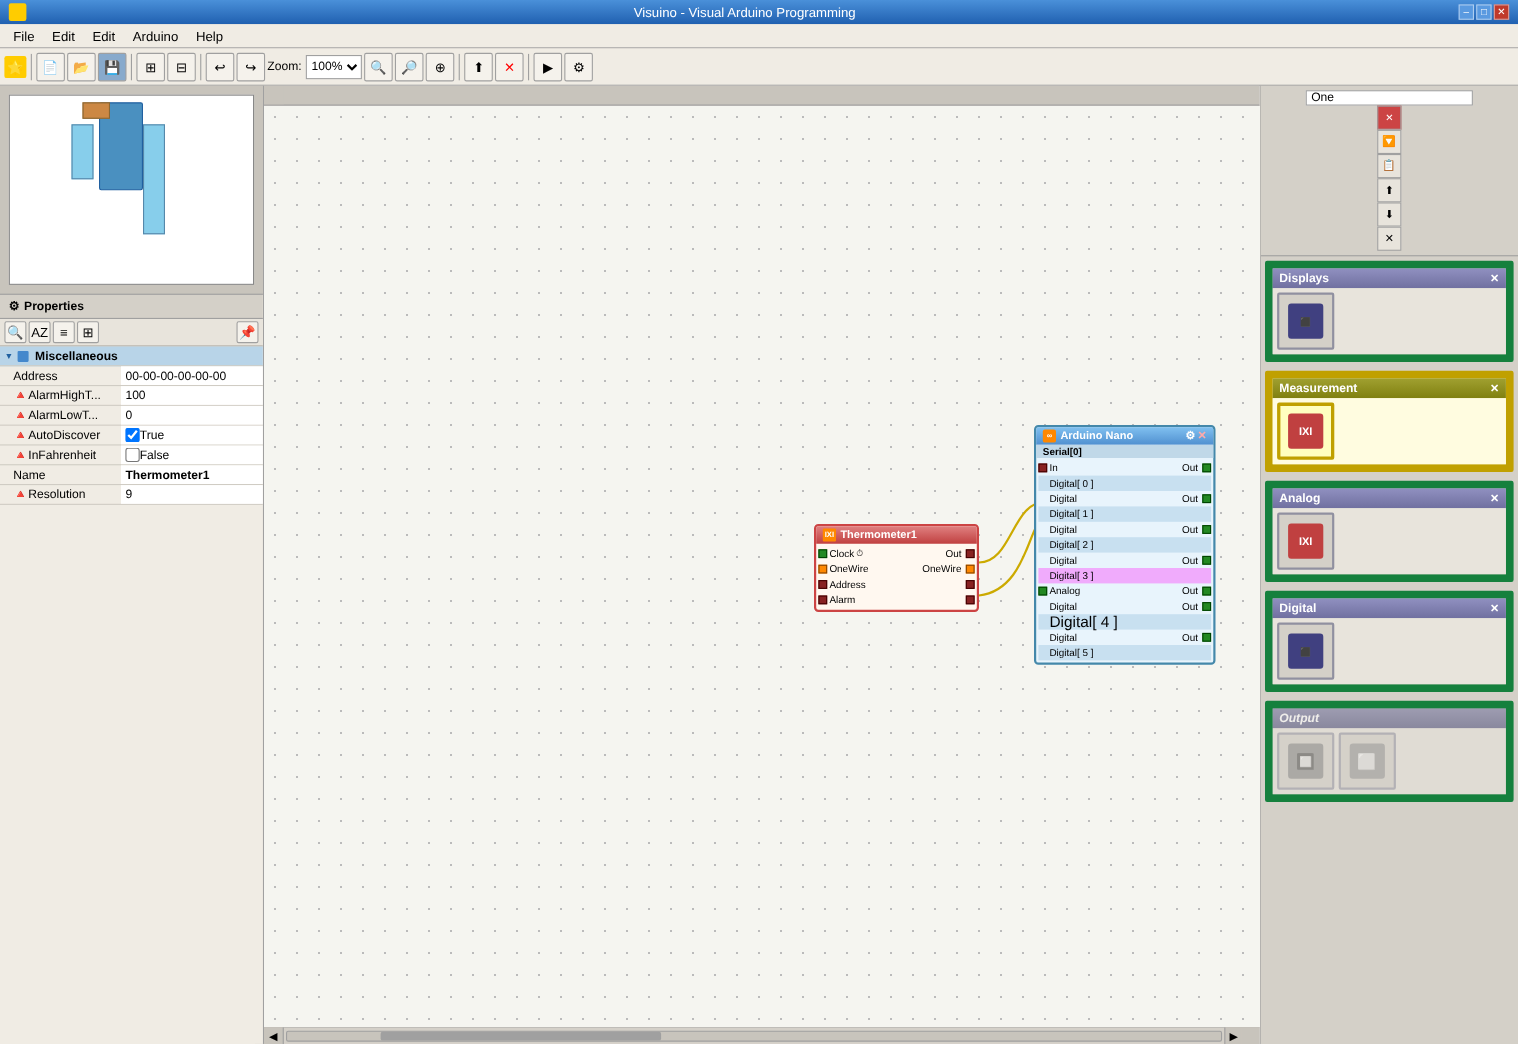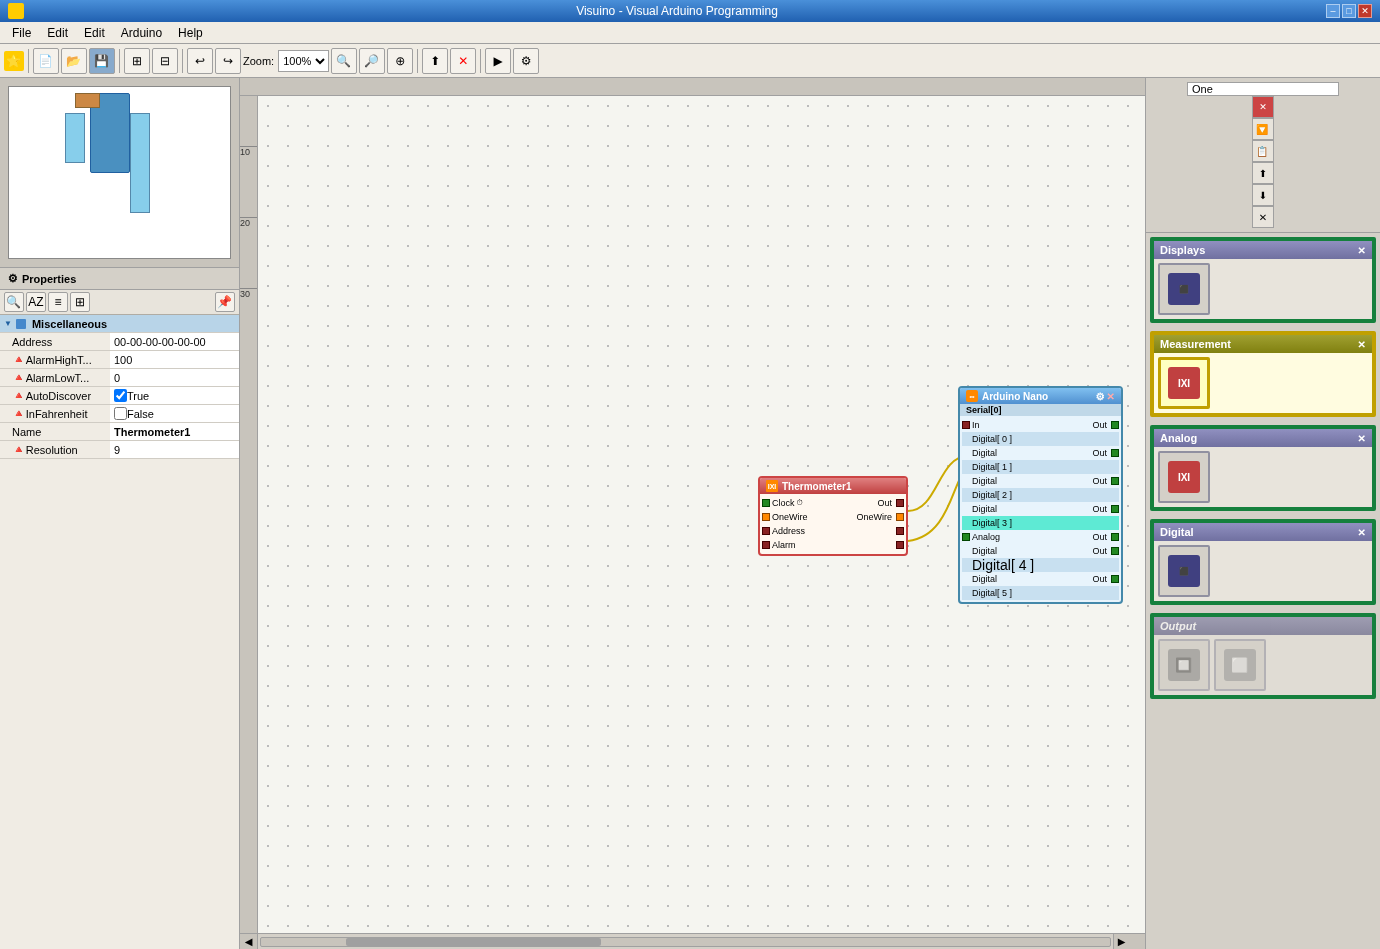--- a/index.html
+++ b/index.html
@@ -127,21 +127,21 @@
     #search-input {
       flex: 1; height: 22px; border: 1px solid #a0a0a0; background: white; padding: 0 4px; font-size: 11px;
     }
     .right-tool-btn {
       width: 22px; height: 22px; border: 1px solid #a0a0a0; background: #e8e4dc;
       display: flex; align-items: center; justify-content: center; cursor: pointer; font-size: 10px;
     }
 
     
     .comp-category {
-      margin: 4px; border: 4px solid #15803d;
+      margin: 4px; border: 7px solid #15803d;
       background: #d8d4cc; border-radius: 2px;
     }
     .comp-category-header {
       background: linear-gradient(to bottom, #9090c0, #7070a0);
       color: white; padding: 3px 6px; font-weight: bold; font-size: 11px;
       display: flex; align-items: center; cursor: pointer;
     }
     .comp-category-header .cat-x { margin-left: auto; font-size: 10px; cursor: pointer; }
     .comp-category-body {
       padding: 4px; display: flex; flex-wrap: wrap; gap: 4px; background: #e8e4dc;
@@ -363,27 +363,20 @@
     <div id="ruler-h">
       <div style="width:18px; background:#c8c4bc; height:100%; flex-shrink:0;"></div>
       <div style="flex:1; position:relative; overflow:hidden;">
 
         <div style="position:absolute; left:380px; top:0; bottom:0; width:1px; background:#cc4444;"></div>
       </div>
     </div>
 
     <div style="display:flex; flex:1; overflow:hidden;">
 
-      <div id="ruler-v" style="position:relative; flex-shrink:0;">
-        <div style="position:absolute; top:0; left:0; right:0; bottom:0; display:flex; flex-direction:column; padding-top:50px; gap:60px; align-items:flex-end;">
-          <span style="font-size:9px; color:#333; border-top:1px solid #888; width:100%; padding-right:2px;">10</span>
-          <span style="font-size:9px; color:#333; border-top:1px solid #888; width:100%; padding-right:2px;">20</span>
-          <span style="font-size:9px; color:#333; border-top:1px solid #888; width:100%; padding-right:2px;">30</span>
-        </div>
-      </div>
 
       <div id="canvas-scroll" style="flex:1; overflow:auto; position:relative;">
         <div id="canvas-content">
 
           <svg id="wire-svg">
 
             <path d="M 650 415 C 680 415 680 360 710 360" stroke="#ccaa00" stroke-width="2" fill="none"></path>
 
             <path d="M 710 375 C 695 375 695 440 650 445" stroke="#ccaa00" stroke-width="2" fill="none"></path>
           </svg>
@@ -471,21 +464,21 @@
               <div class="node-pin-row" style="background:#c8e0f0;">
                 <span style="font-size:9px; margin-left:10px;">Digital[ 2 ]</span>
               </div>
               <div class="node-pin-row">
                 <span style="font-size:9px; margin-left:10px;">Digital</span>
                 <span style="flex:1;"></span>
                 <span style="font-size:9px; margin-right:2px;">Out</span>
                 <div style="width:8px; height:8px; background:#228822; border:1px solid #004400; margin-left:2px; flex-shrink:0;"></div>
               </div>
 
-              <div class="node-pin-row" style="background:#5eead4;">
+              <div class="node-pin-row" style="background:#f0abfc;">
                 <span style="font-size:9px; margin-left:10px;">Digital[ 3 ]</span>
               </div>
 
               <div class="node-pin-row">
                 <div style="width:8px; height:8px; background:#228822; border:1px solid #004400; margin-right:2px; flex-shrink:0;"></div>
                 <span style="font-size:9px;">Analog</span>
                 <span style="flex:1;"></span>
                 <span style="font-size:9px; margin-right:2px;">Out</span>
                 <div style="width:8px; height:8px; background:#228822; border:1px solid #004400; margin-left:2px; flex-shrink:0;"></div>
               </div>

